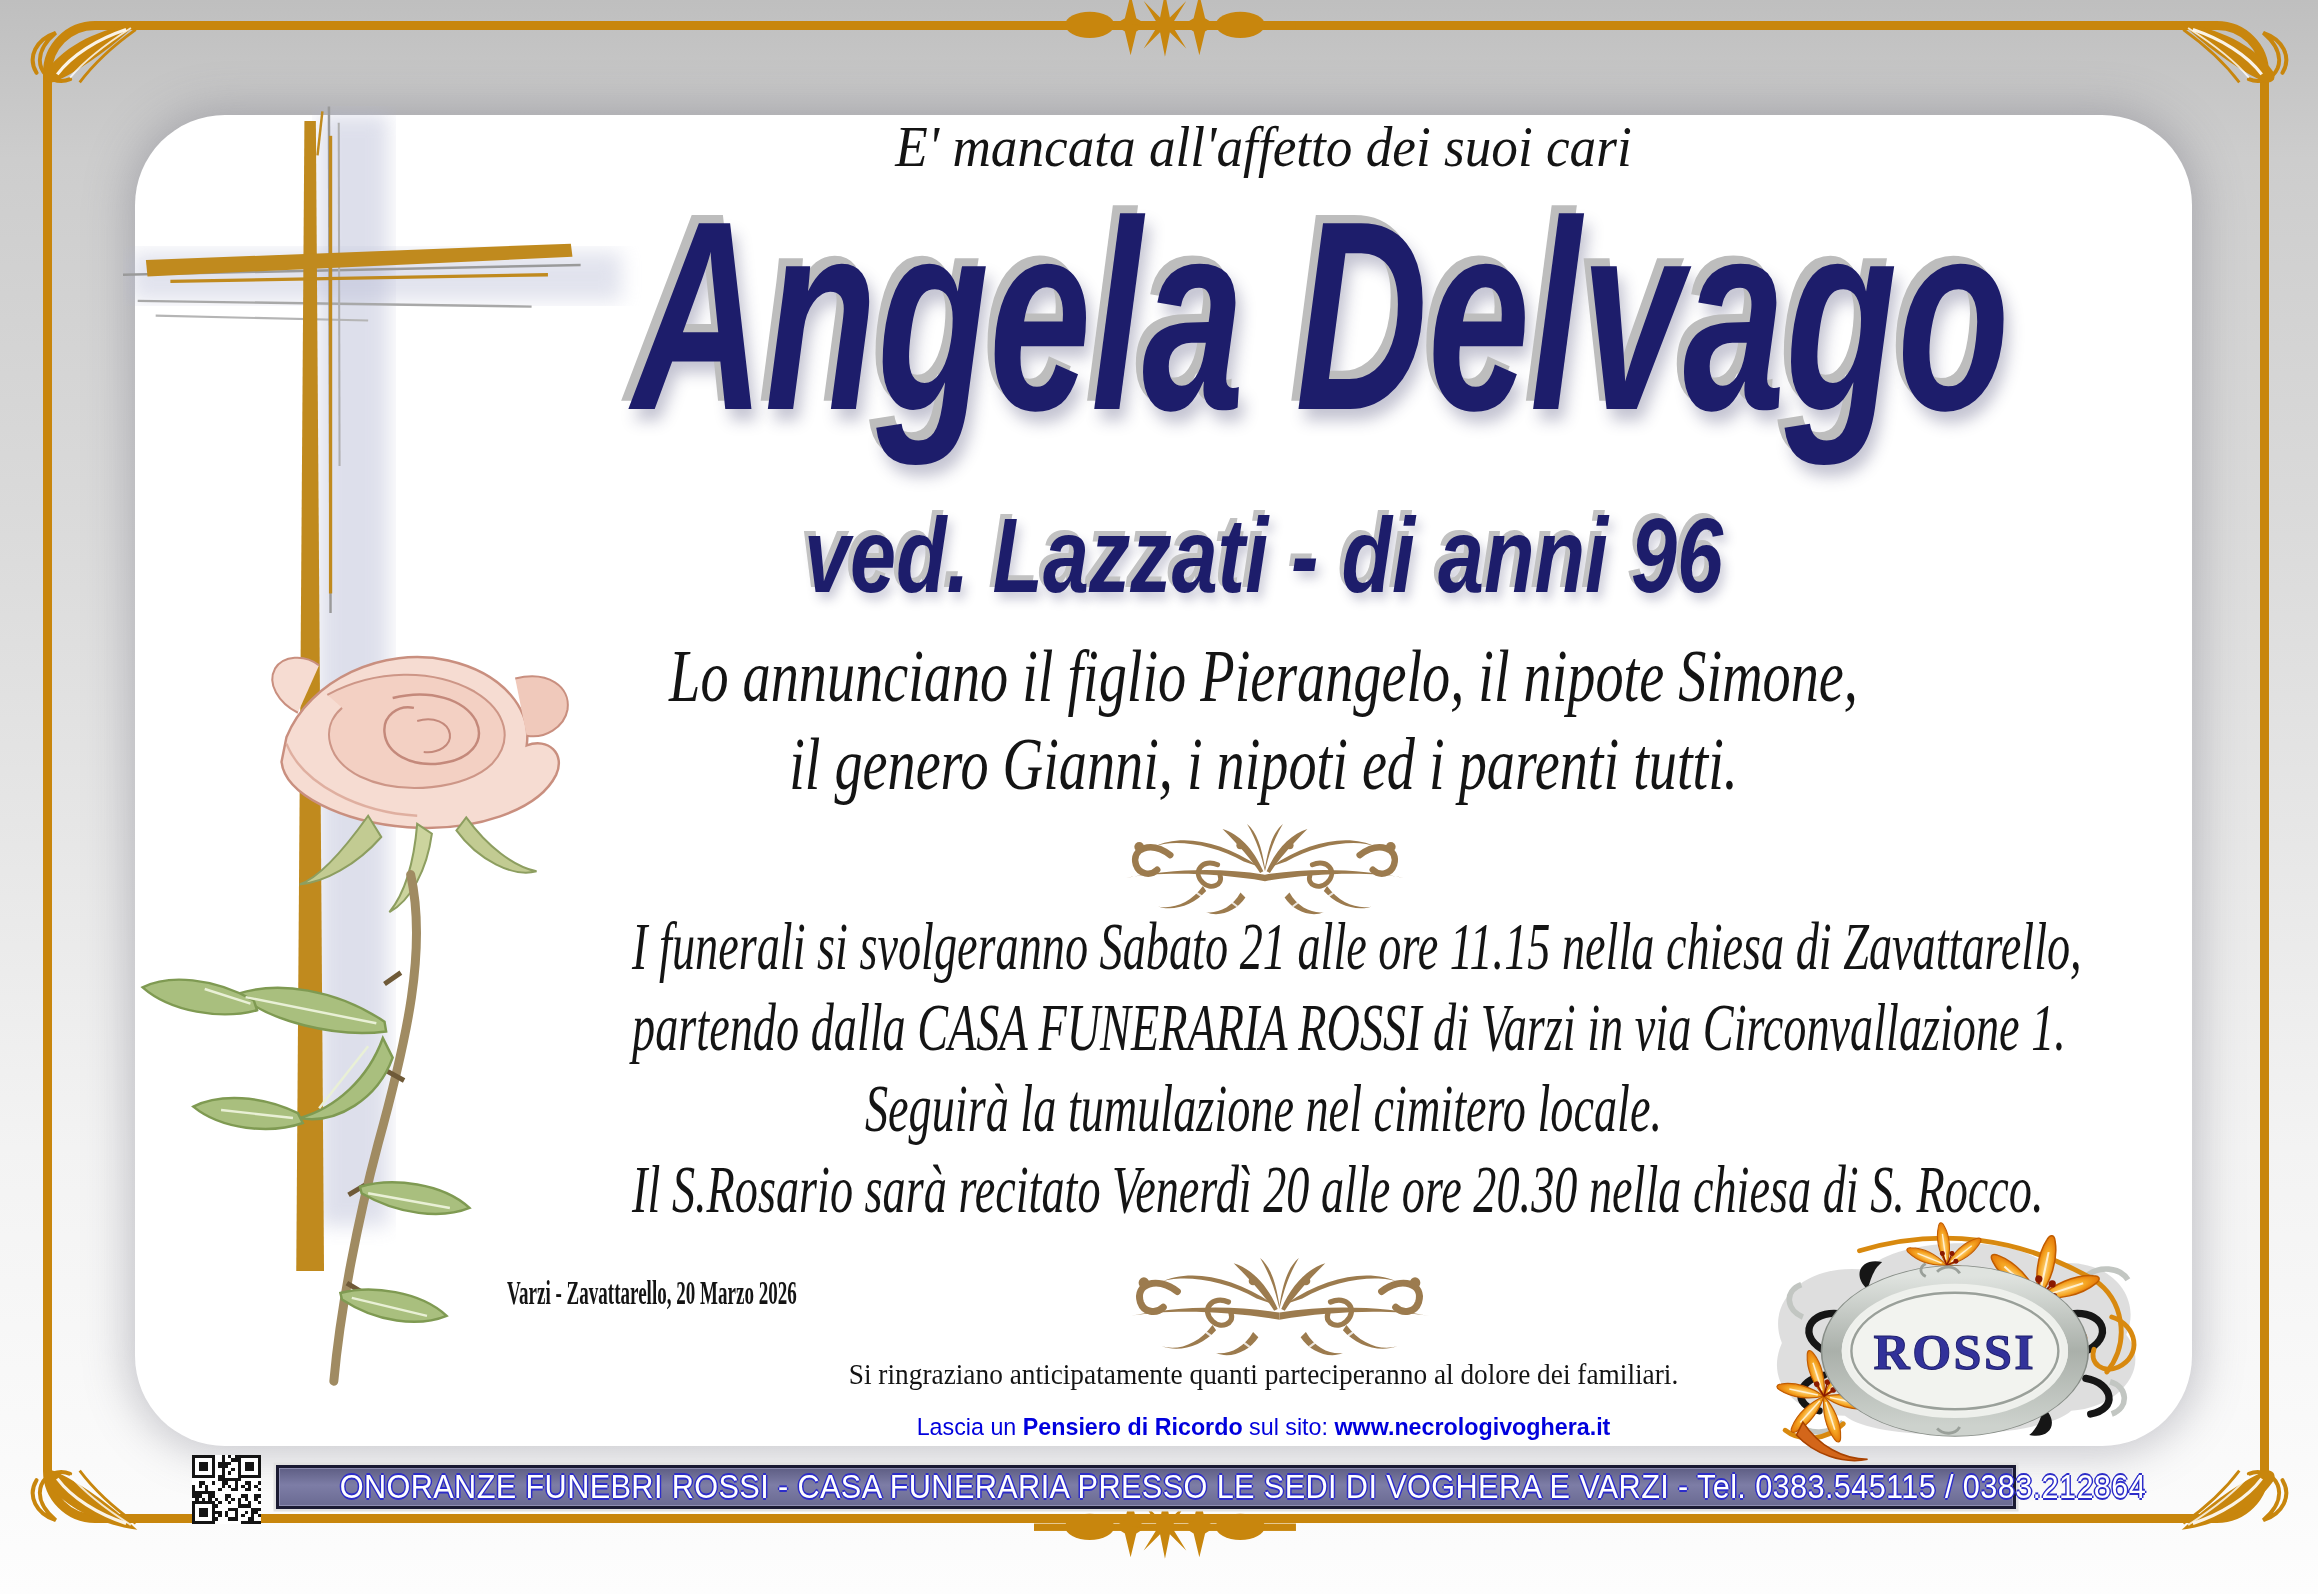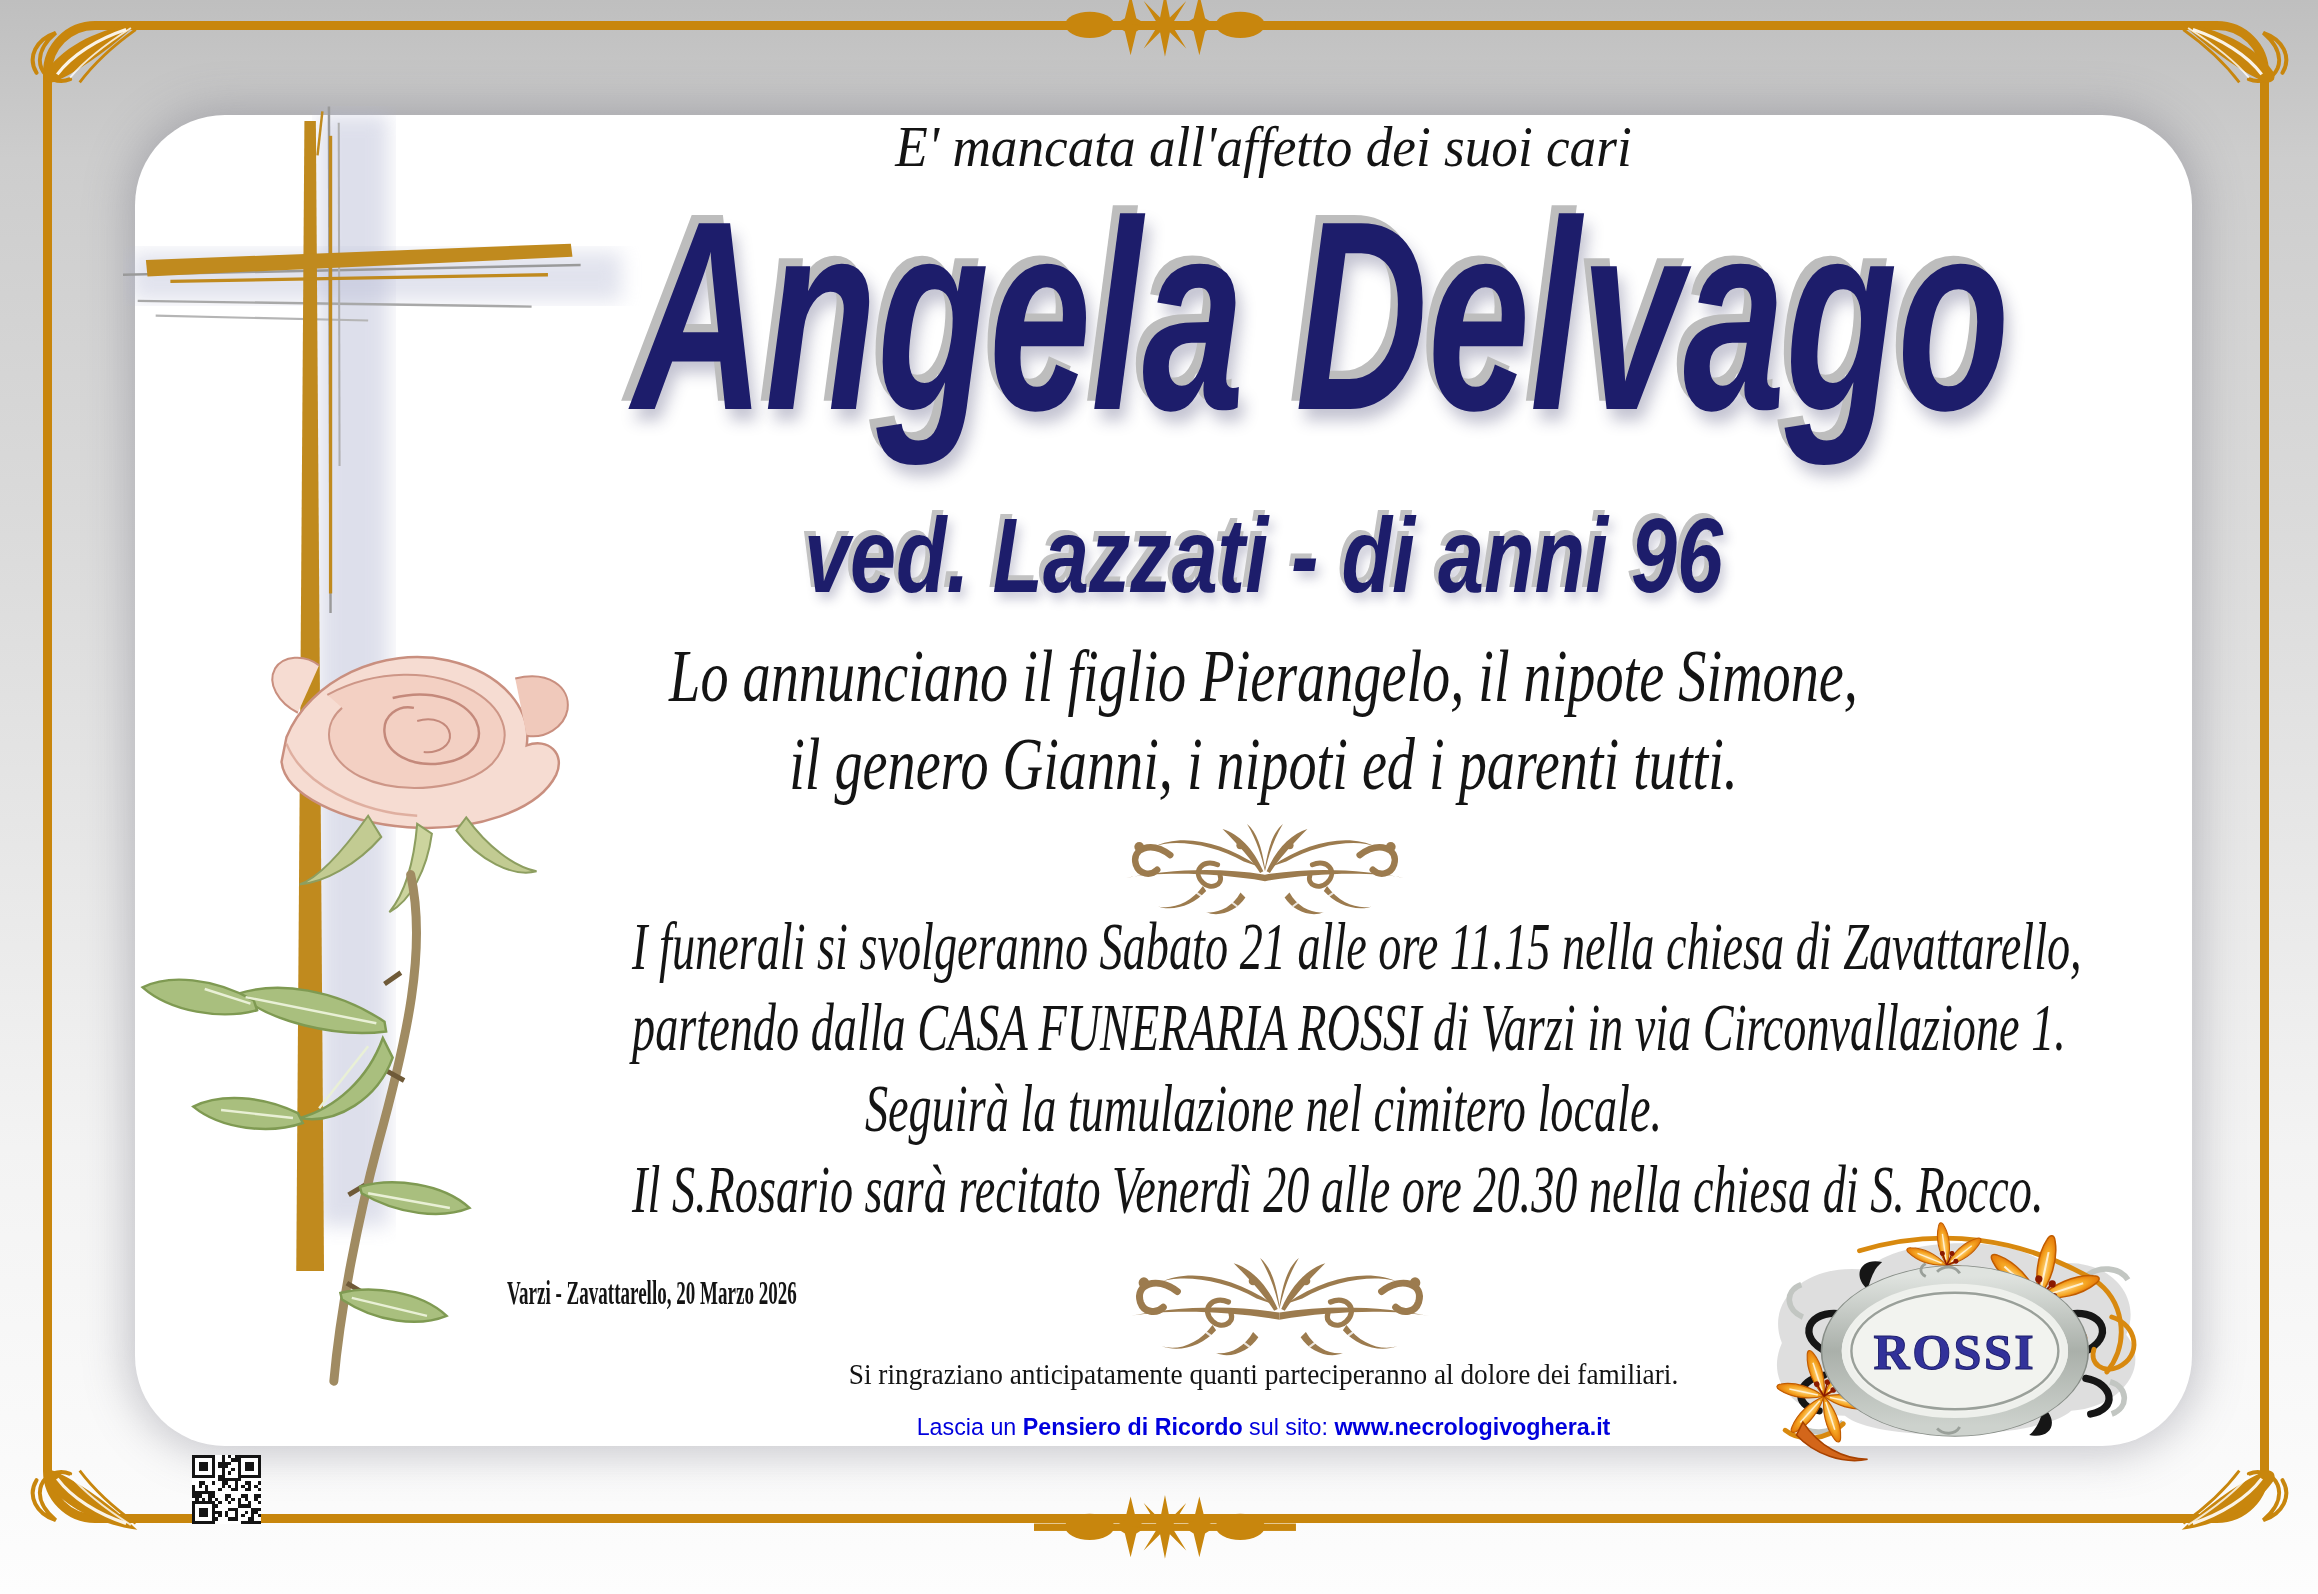--- a/index.html
+++ b/index.html
@@ -350,20 +350,23 @@
           <path fill-rule="evenodd" d="M0,0h7v7h-7z M1,1v5h5v-5z"></path>
           <rect x="2" y="2" width="3" height="3"></rect>
           <path fill-rule="evenodd" d="M14,0h7v7h-7z M15,1v5h5v-5z"></path>
           <rect x="16" y="2" width="3" height="3"></rect>
           <path fill-rule="evenodd" d="M0,14h7v7h-7z M1,15v5h5v-5z"></path>
           <rect x="2" y="16" width="3" height="3"></rect>
         </g>
       </svg>
   </div>
 
+  <div class="footer-bar">
+    <div class="footer-text">ONORANZE FUNEBRI ROSSI - CASA FUNERARIA PRESSO LE SEDI DI VOGHERA E VARZI - Tel. 0383.545115 / 0383.212864</div>
+  </div>
 
   <div class="rossi-logo">
     <svg viewBox="0 0 520 308" width="421" height="249">
       <defs>
         <radialGradient id="lily" cx="50%" cy="55%" r="60%">
           <stop offset="0%" stop-color="#ffd27a"></stop>
             <stop offset="55%" stop-color="#f5a623"></stop>
             <stop offset="100%" stop-color="#e06c00"></stop>
         </radialGradient>
         <linearGradient id="ring" x1="0" y1="0" x2="0" y2="1">

